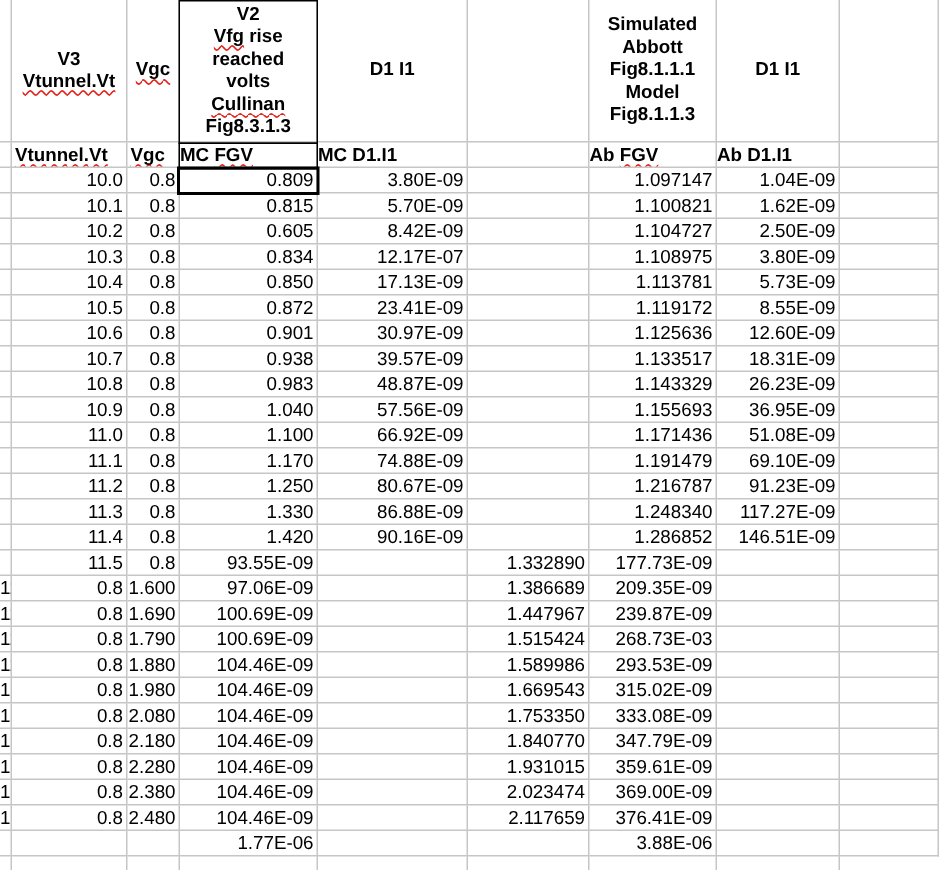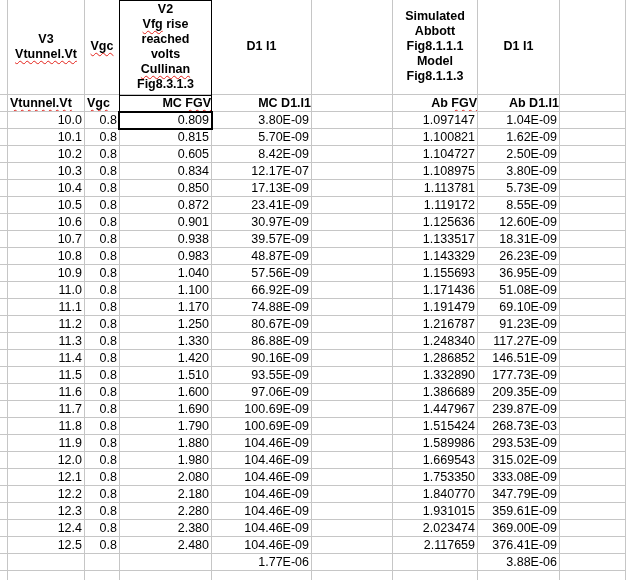--- a/index.html
+++ b/index.html
@@ -21,21 +21,21 @@
     white-space:nowrap; overflow:hidden;
   }
   
   .h {
     font-weight:bold; display:flex; flex-direction:column;
     justify-content:center; align-items:center;
     text-align:center; line-height:15px; padding-bottom:1px;
   }
   .ln { display:block; }
   
-  .h2c { font-weight:bold; text-align:right; }
+  .h2c { font-weight:bold; text-align:left; }
   .h2l { font-weight:bold; text-align:left; padding-left:2px; }
   
   .num { text-align:right; padding-right:2px; }
   
   .sq {
     text-decoration-line:underline;
     text-decoration-style:wavy;
     text-decoration-color:var(--squig,#e32119);
     text-decoration-thickness:1px;
     text-underline-offset:2px;
@@ -226,21 +226,20 @@
       <div class="c num">0.8</div>
       <div class="c num">1.420</div>
       <div class="c num">90.16E-09</div>
       <div class="c"></div>
       <div class="c num">1.286852</div>
       <div class="c num">146.51E-09</div>
       <div class="c"></div>
       <div class="c"></div>
       <div class="c num">11.5</div>
       <div class="c num">0.8</div>
-      <div class="c num">1.510</div>
       <div class="c num">93.55E-09</div>
       <div class="c"></div>
       <div class="c num">1.332890</div>
       <div class="c num">177.73E-09</div>
       <div class="c"></div>
       <div class="c"></div>
       <div class="c num">11.6</div>
       <div class="c num">0.8</div>
       <div class="c num">1.600</div>
       <div class="c num">97.06E-09</div>

